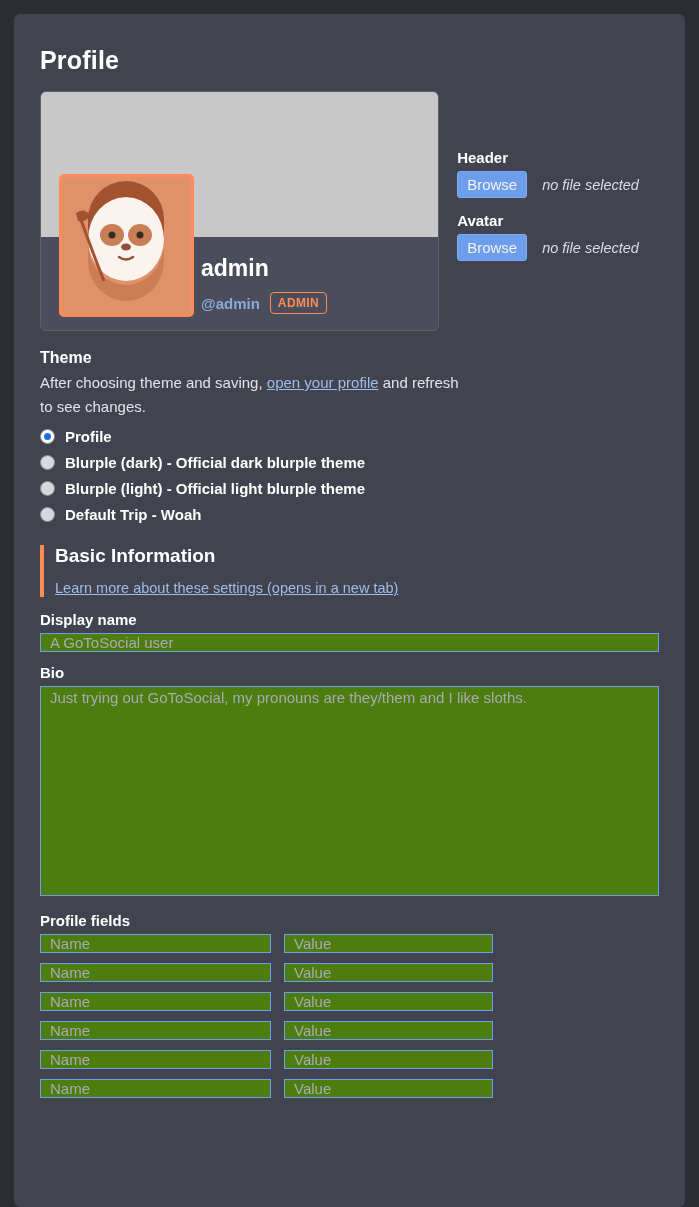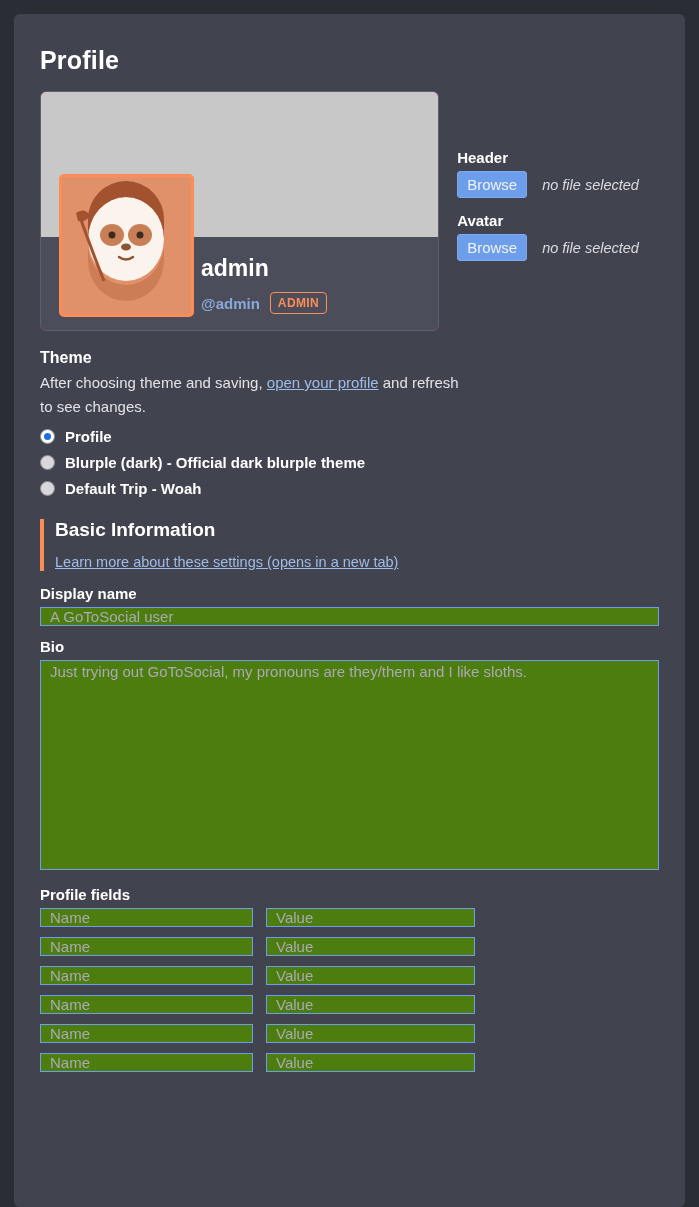--- a/index.html
+++ b/index.html
@@ -221,21 +221,21 @@
     height: 210px;
     resize: none;
     line-height: 1.4;
   }
   .fields-grid { margin-top: 4px; }
   .field-pair {
     display: flex;
     gap: 13px;
     margin-bottom: 10px;
   }
-  .field-pair input.name-in { width: 213px; }
+  .field-pair input.name-in { width: 231px; }
   .field-pair input.value-in { width: 209px; }
 </style>
 </head>
 <body>
 
 <div class="page">
   <div class="panel">
 
     <h1 class="page-title">Profile</h1>
 
@@ -292,20 +292,24 @@
     <div class="radio-row">
       <span class="radio checked"></span>
       <span class="radio-label">Profile</span>
     </div>
     <div class="radio-row">
       <span class="radio"></span>
       <span class="radio-label">Blurple (dark) - Official dark blurple theme</span>
     </div>
     <div class="radio-row">
       <span class="radio"></span>
+      <span class="radio-label">Blurple (light) - Official light blurple theme</span>
+    </div>
+    <div class="radio-row">
+      <span class="radio"></span>
       <span class="radio-label">Default Trip - Woah</span>
     </div>
 
     <div class="basic-block">
       <div class="basic-title">Basic Information</div>
       <a class="basic-link" href="#">Learn more about these settings (opens in a new tab)</a>
     </div>
 
     <div class="field-label">Display name</div>
     <input class="text-input" type="text" placeholder="A GoToSocial user" style="">

